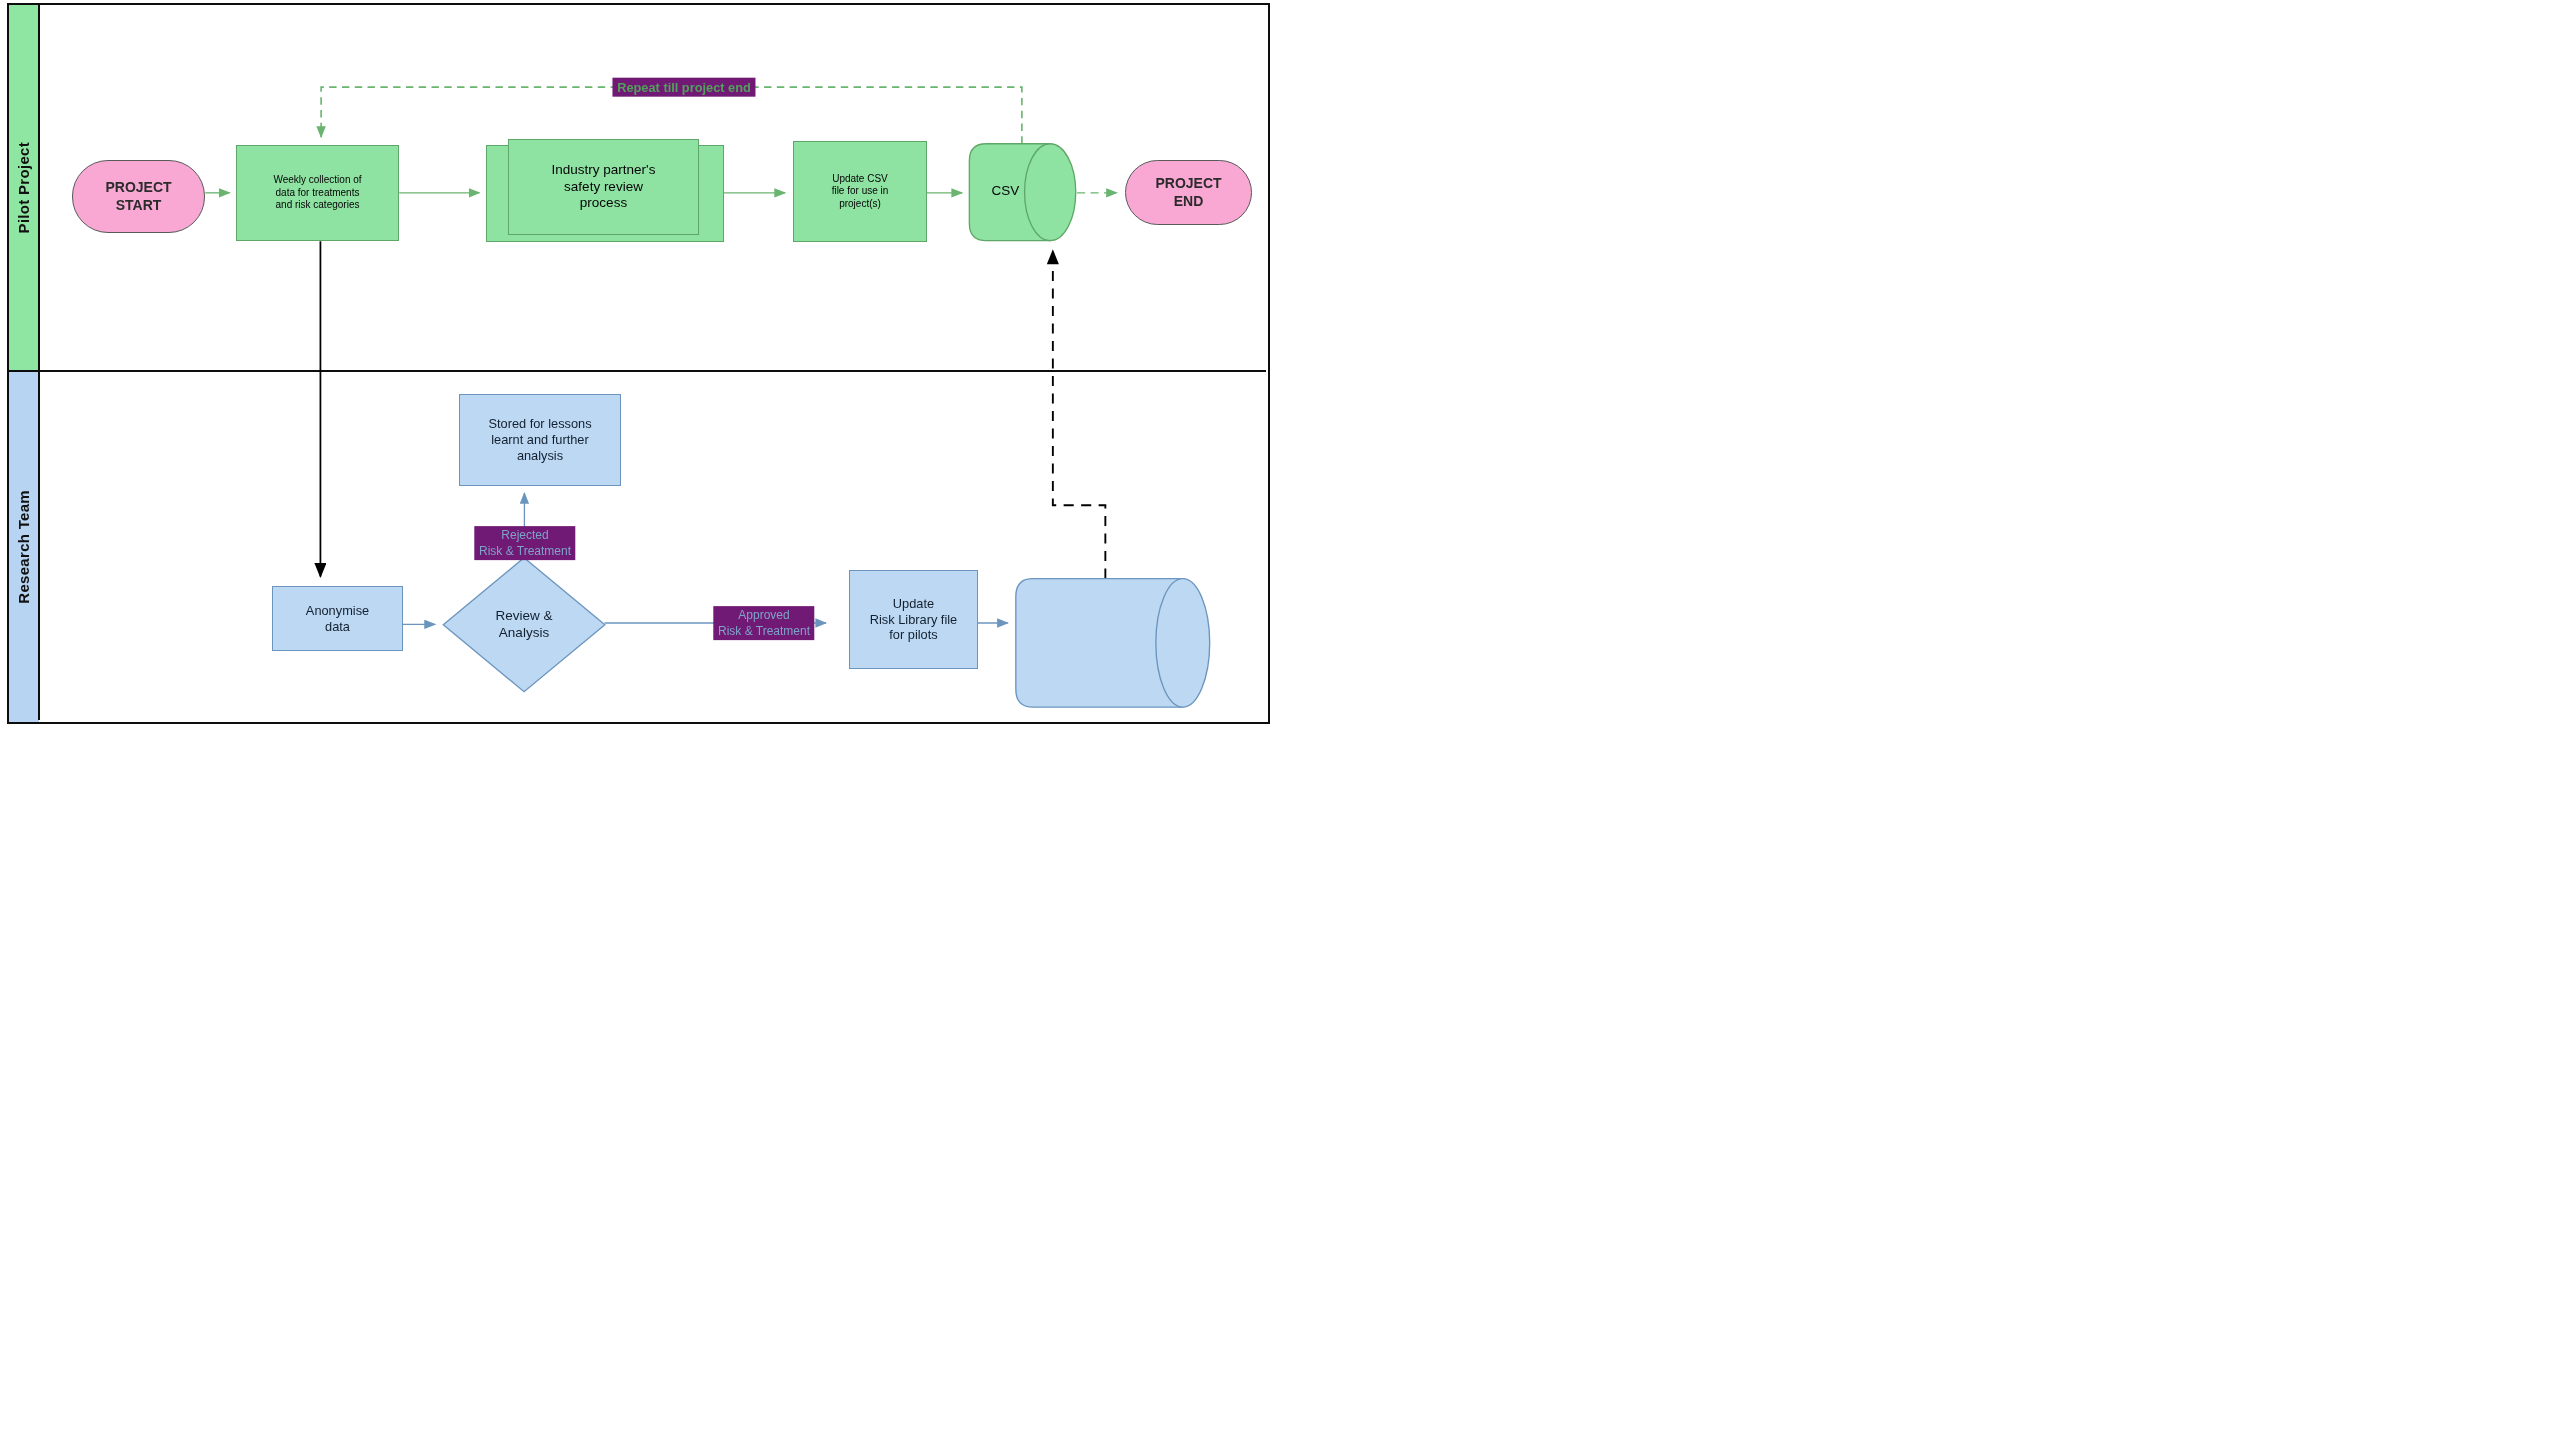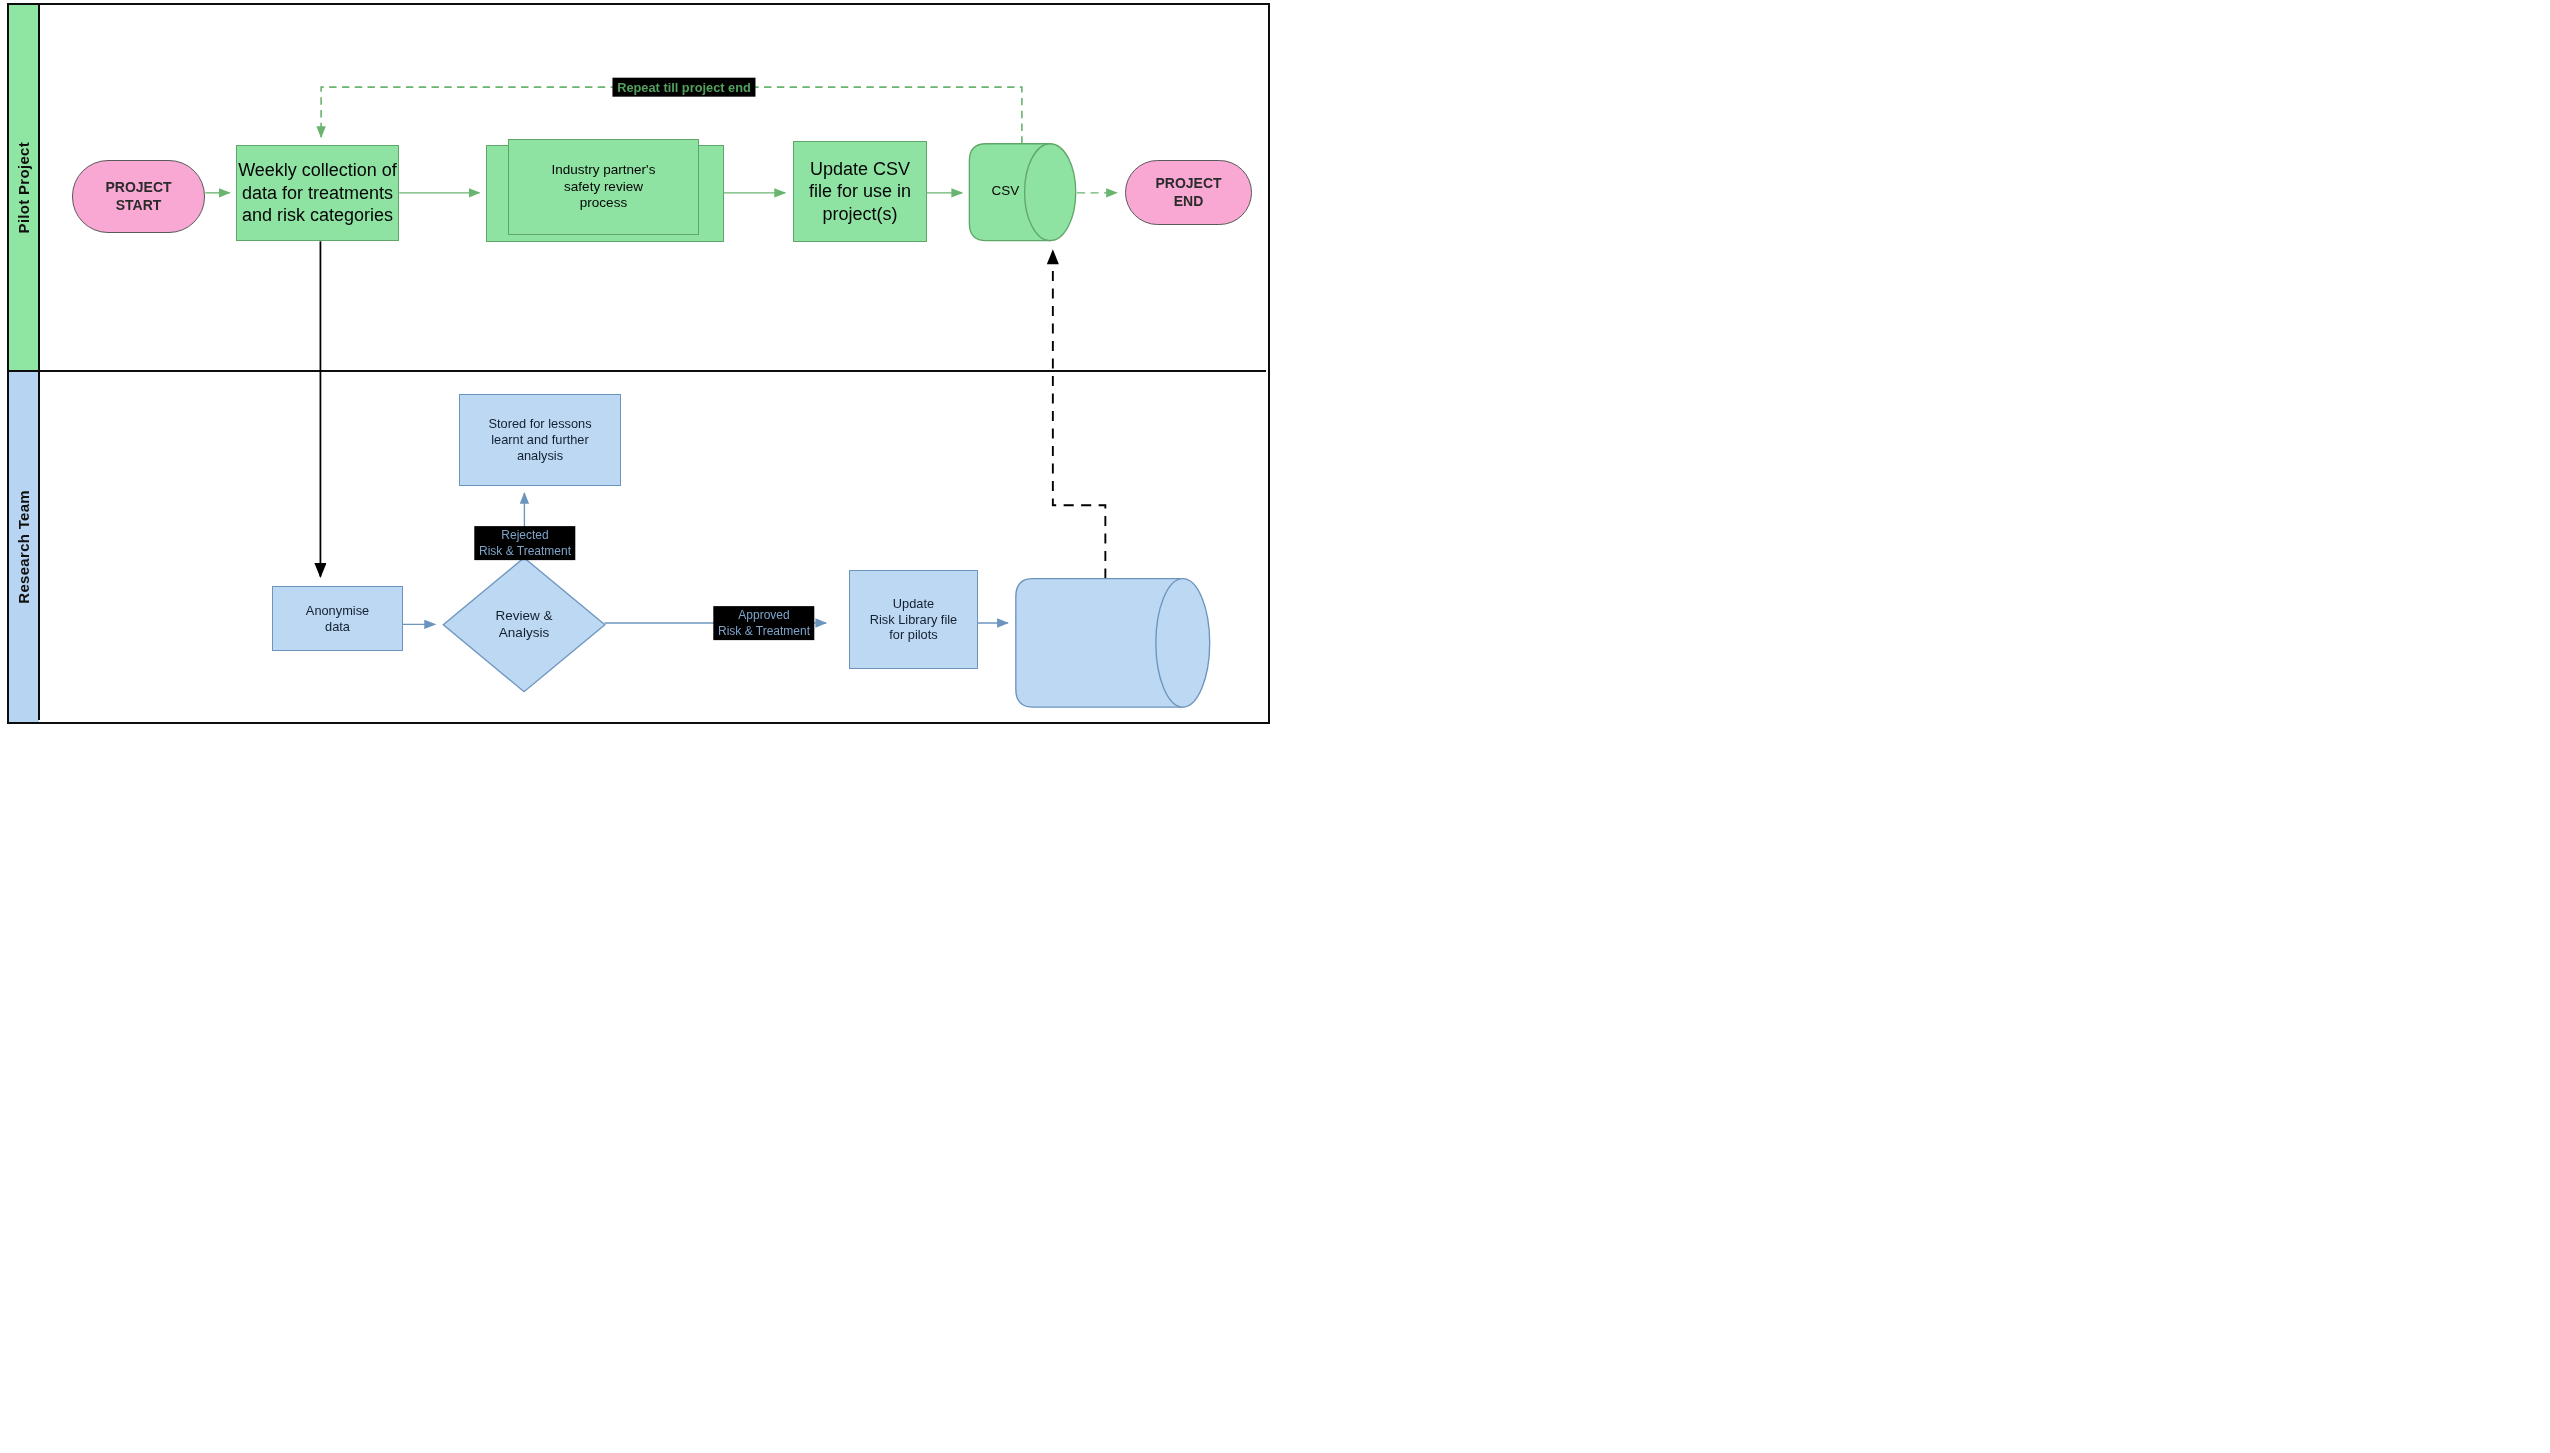--- a/index.html
+++ b/index.html
@@ -20,33 +20,33 @@
   .lane-hline{left:6.7px;top:370px;width:1259px;height:2px;background:#0d0d0d;}
   .lane-label{
     writing-mode:vertical-rl;transform:rotate(180deg);
     font-weight:bold;font-size:15px;color:#111;letter-spacing:0.3px;white-space:nowrap;
   }
   
   .node{
     display:flex;align-items:center;justify-content:center;text-align:center;
     white-space:pre-line;line-height:1.25;box-sizing:border-box;
   }
-  .green-node{background:#8ee2a2;border:1.3px solid #5fa768;color:#050505;font-size:18px;}
+  .green-node{background:#8ee2a2;border:1.3px solid #5fa768;color:#050505;font-size:10px;}
   .blue-node{background:#bdd8f3;border:1.3px solid #6c95be;color:#13202f;font-size:12.8px;margin-left:15px;}
   .stadium{
     background:#f9a8d4;border:1.3px solid #595959;color:#2b2b2b;
     font-weight:bold;font-size:14px;
   }
   .overlay-label{background:transparent;border:none;}
   .csv-text{color:#050505;font-size:13.5px;}
   .navy-text{color:#13202f;font-size:12.8px;}
   
   .edge-label{
     transform:translate(-50%,-50%);
-    background:#000000;padding:0.7px 4.7px;
+    background:#701a75;padding:0.7px 4.7px;
     text-align:center;white-space:pre-line;line-height:1.35;
     font-size:12px;color:#7fa3c9;
   }
   .repeat-label{
     font-weight:bold;color:#52a05b;font-size:12.8px;white-space:nowrap;
   }
   svg.wires{left:0;top:0;width:1275px;height:727px;pointer-events:none;}
 </style>
 </head>
 <body>

